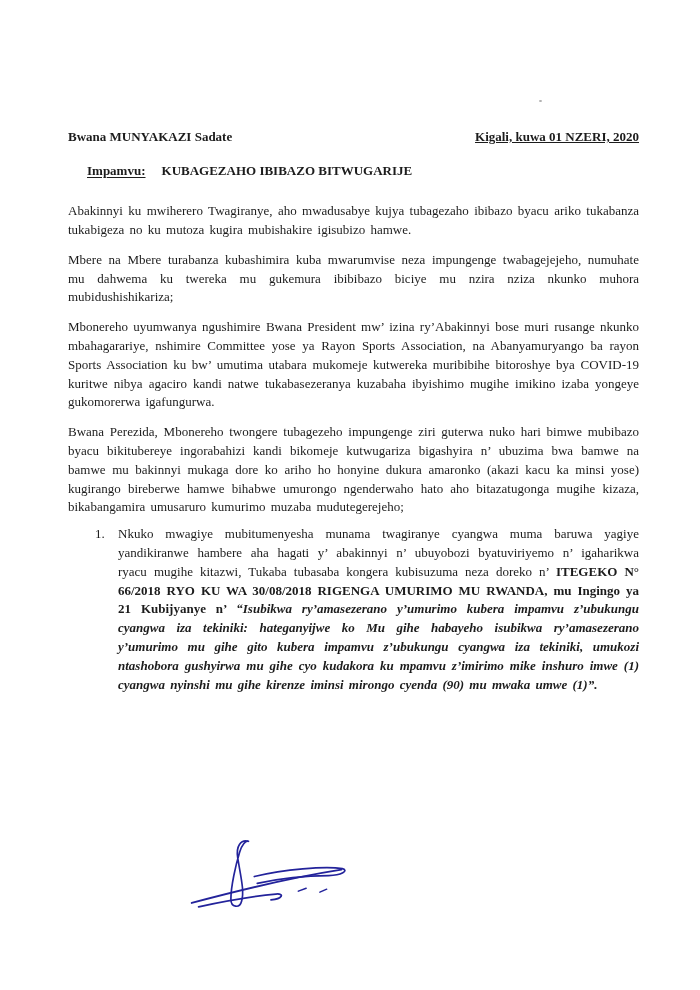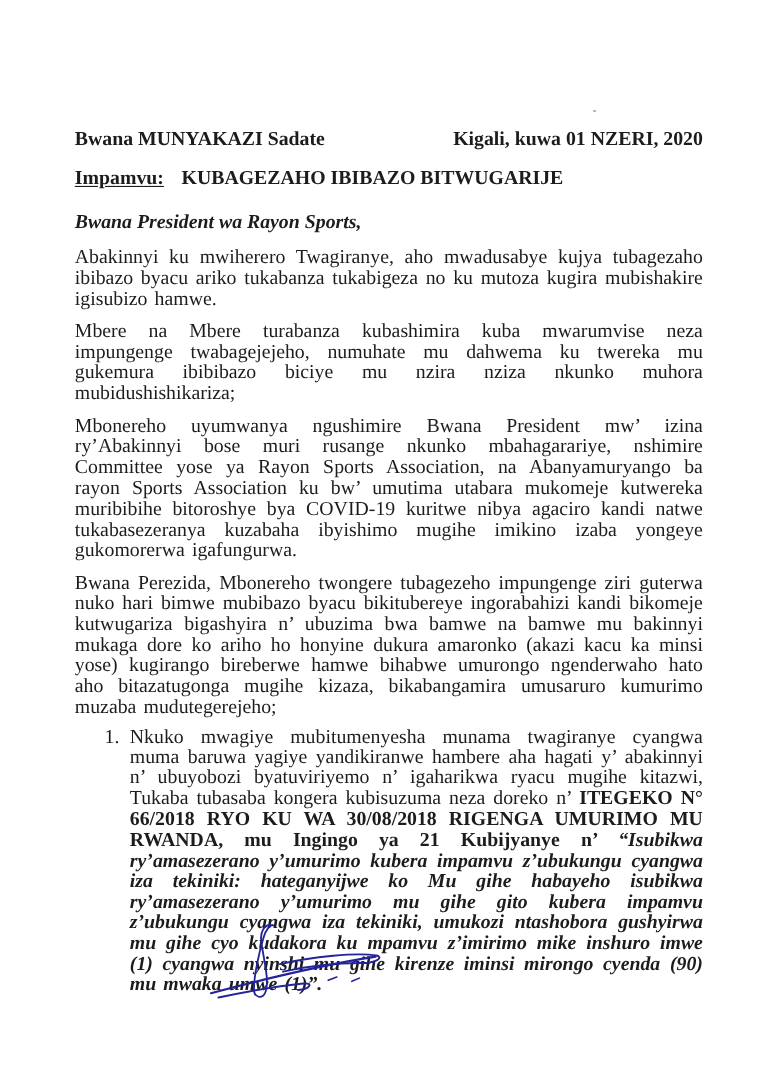--- a/index.html
+++ b/index.html
@@ -8,37 +8,37 @@
     width: 700px;
     height: 990px;
     background: #ffffff;
     overflow: hidden;
     font-family: "Liberation Serif", "DejaVu Serif", serif;
     color: #1c1c1c;
   }
   .content {
     position: absolute;
     left: 68px;
-    top: 116px;
+    top: 126px;
     width: 571px;
-    font-size: 18px;
+    font-size: 13px;
     line-height: 18.8px;
   }
   .hdr-row {
     display: flex;
     justify-content: space-between;
     align-items: flex-start;
     line-height: 21.5px;
     margin: 0 0 14px 0;
   }
   .sender { font-weight: bold; }
   .sender .u { text-decoration: underline; text-underline-offset: 2px; }
-  .date { font-weight: bold; white-space: nowrap; }
+  .date { font-weight: bold; white-space: nowrap; text-decoration: underline; }
   .subject { font-weight: bold; margin: 0 0 22px 0; }
-  .subject-label { text-decoration: underline; text-underline-offset: 2px; }
+  .subject-label { text-decoration: underline; text-underline-offset: 2px; margin-left: 19px; }
   .subject-text { margin-left: 16px; }
   .salutation { font-weight: bold; font-style: italic; margin: 0 0 13px 0; }
   p.body {
     margin: 0 0 11px 0;
     text-align: justify;
     word-spacing: 2px;
   }
   p.body.tight { margin-bottom: 8px; margin-top: 9px; }
   .list-item {
     display: flex;
@@ -85,21 +85,20 @@
       <div class="sender">
         <div>Bwana MUNYAKAZI Sadate</div>
       </div>
       <div class="date">Kigali, kuwa 01 NZERI, 2020</div>
     </div>
 
     <div class="subject">
       <span class="subject-label">Impamvu:</span><span class="subject-text">KUBAGEZAHO IBIBAZO BITWUGARIJE</span>
     </div>
 
-    <div class="salutation">Bwana President wa Rayon Sports,</div>
 
     <p class="body">Abakinnyi ku mwiherero Twagiranye, aho mwadusabye kujya tubagezaho ibibazo byacu ariko tukabanza tukabigeza no ku mutoza kugira mubishakire igisubizo hamwe.</p>
     <p class="body">Mbere na Mbere turabanza kubashimira kuba mwarumvise neza impungenge twabagejejeho, numuhate mu dahwema ku twereka mu gukemura ibibibazo biciye mu nzira nziza nkunko muhora mubidushishikariza;</p>
     <p class="body">Mbonereho uyumwanya ngushimire Bwana President mw’ izina ry’Abakinnyi bose muri rusange nkunko mbahagarariye, nshimire Committee yose ya Rayon Sports Association, na Abanyamuryango ba rayon Sports Association ku bw’ umutima utabara mukomeje kutwereka muribibihe bitoroshye bya COVID-19 kuritwe nibya agaciro kandi natwe tukabasezeranya kuzabaha ibyishimo mugihe imikino izaba yongeye gukomorerwa igafungurwa.</p>
     <p class="body tight">Bwana Perezida, Mbonereho twongere tubagezeho impungenge ziri guterwa nuko hari bimwe mubibazo byacu bikitubereye ingorabahizi kandi bikomeje kutwugariza bigashyira n’ ubuzima bwa bamwe na bamwe mu bakinnyi mukaga dore ko ariho ho honyine dukura amaronko (akazi kacu ka minsi yose) kugirango bireberwe hamwe bihabwe umurongo ngenderwaho hato aho bitazatugonga mugihe kizaza, bikabangamira umusaruro kumurimo muzaba mudutegerejeho;</p>
 
     <div class="list-item">
       <span class="num">1.</span>
       <div class="list-body">
         <span>Nkuko mwagiye mubitumenyesha munama twagiranye cyangwa muma baruwa yagiye yandikiranwe hambere aha hagati y’ abakinnyi n’ ubuyobozi byatuviriyemo n’ igaharikwa ryacu mugihe kitazwi, Tukaba tubasaba kongera kubisuzuma neza doreko n’ </span><span class="b">ITEGEKO N° 66/2018 RYO KU WA 30/08/2018 RIGENGA UMURIMO MU RWANDA, mu Ingingo ya 21 Kubijyanye n’ </span><span class="bi">“Isubikwa ry’amasezerano y’umurimo kubera impamvu z’ubukungu cyangwa iza tekiniki: hateganyijwe ko Mu gihe habayeho isubikwa ry’amasezerano y’umurimo mu gihe gito kubera impamvu z’ubukungu cyangwa iza tekiniki, umukozi ntashobora gushyirwa mu gihe cyo kudakora ku mpamvu z’imirimo mike inshuro imwe (1) cyangwa nyinshi mu gihe kirenze iminsi mirongo cyenda (90) mu mwaka umwe (1)”.</span>

